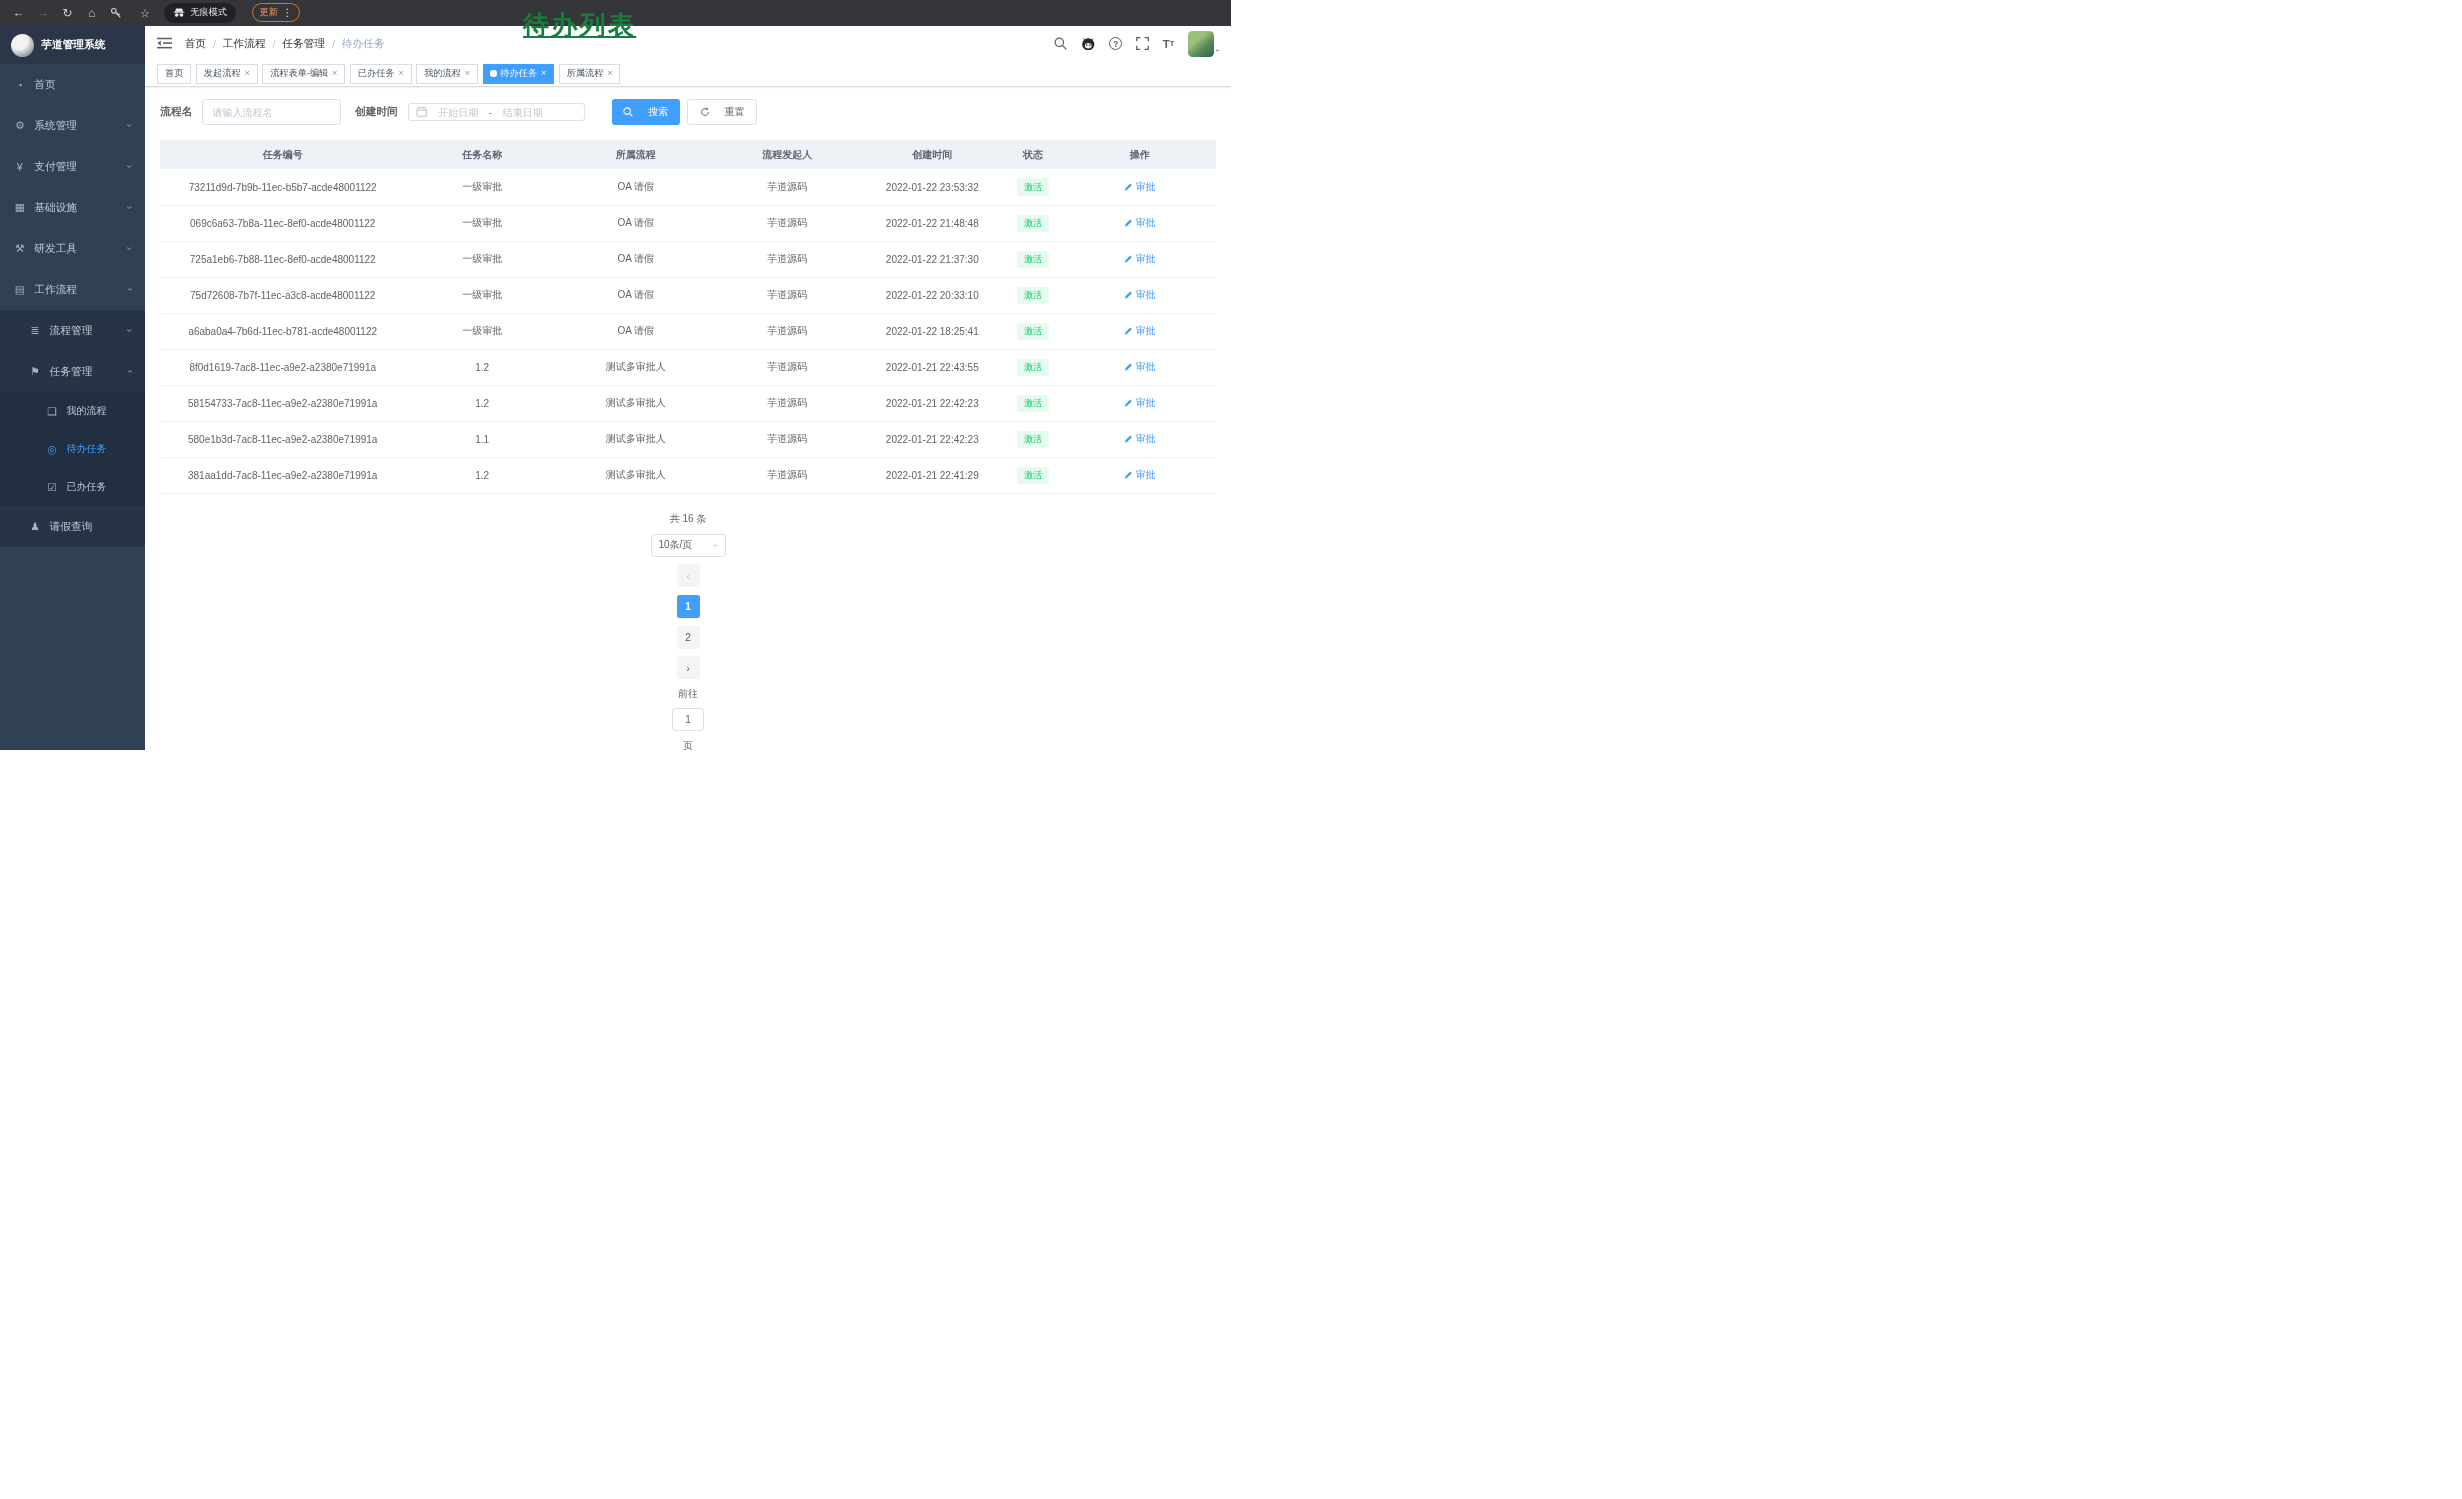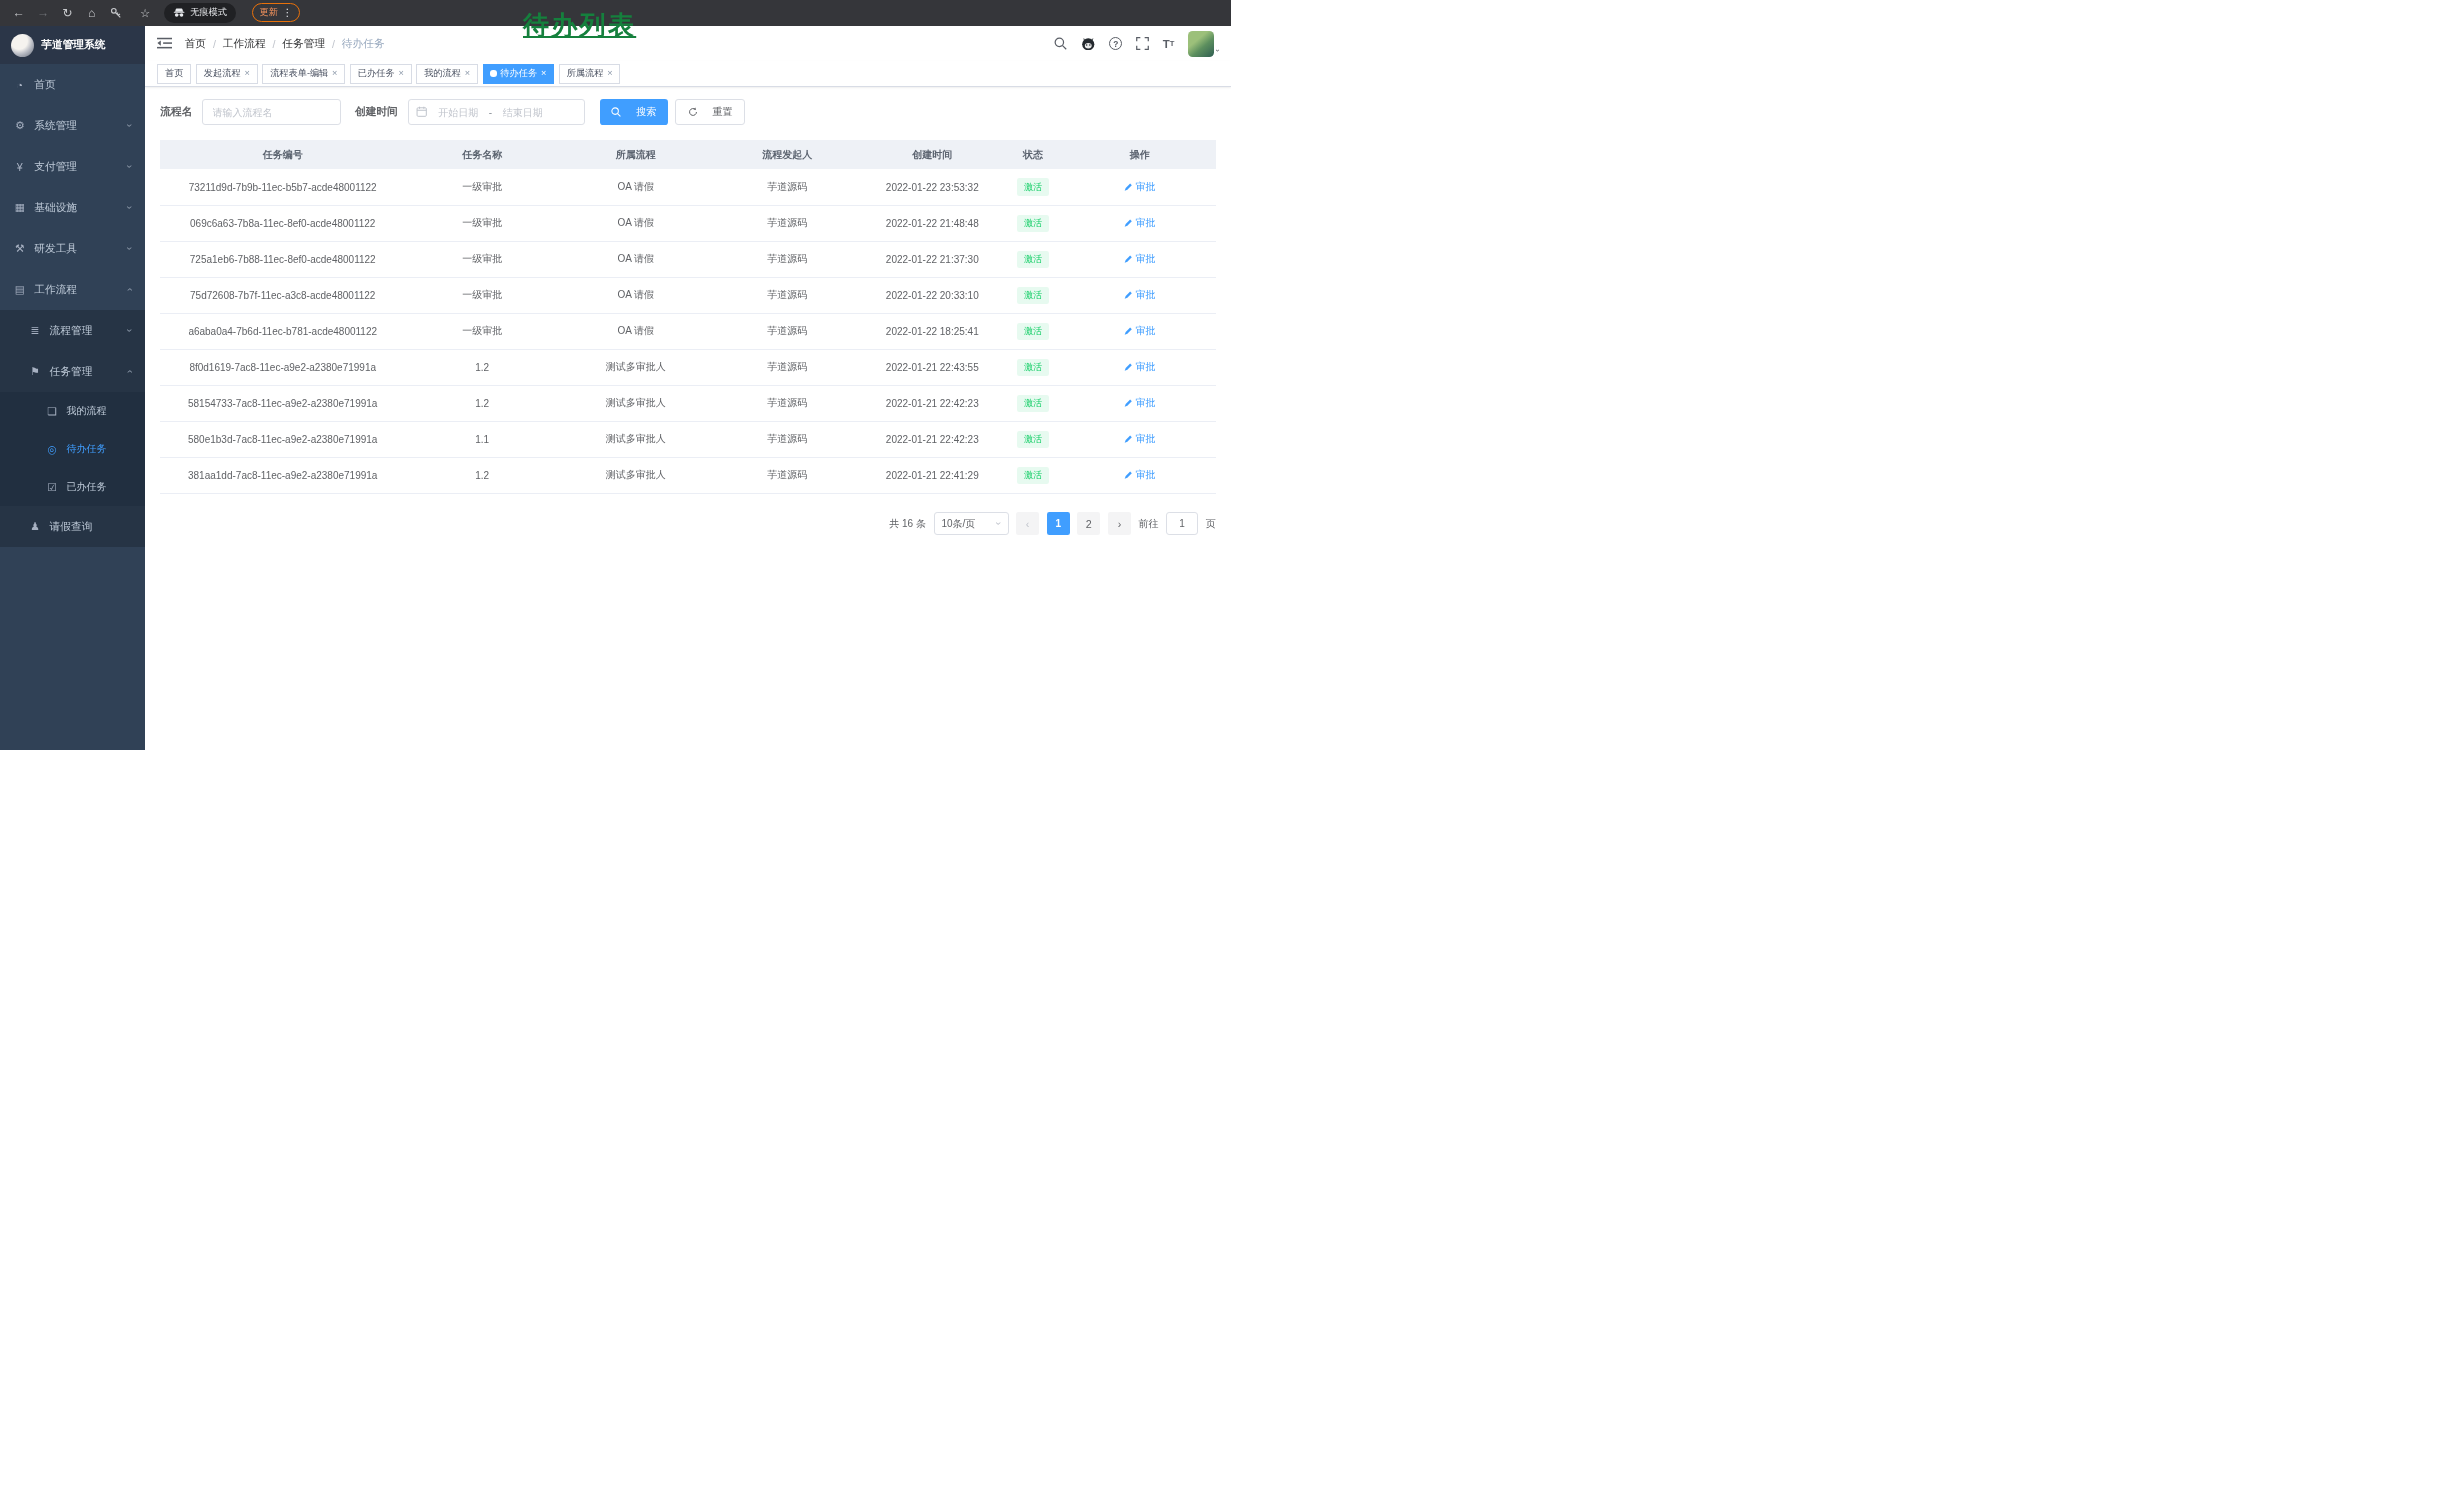--- a/index.html
+++ b/index.html
@@ -64,36 +64,36 @@
   .tag.active { background:#409eff; border-color:#409eff; color:#fff; }
   .tag.active .x { color:#fff; }
   .tag .dot { width:6.1px; height:6.1px; border-radius:50%; background:#fff; }
 
   
   .content { padding:12.2px 15.3px; flex:1; overflow:hidden; }
   .filter-row { display:flex; align-items:center; margin-bottom:15.3px; }
   .f-label { font-size:10.7px; font-weight:600; color:#606266; margin-right:10px; white-space:nowrap; }
   .t-input { width:139px; height:26px; border:0.8px solid #dcdfe6; border-radius:3.1px; padding:0 9.2px; font-size:10px; color:#606266; outline:none; margin-right:13.7px; }
   input::placeholder { color:#c0c4cc; }
-  .date-range { width:177px; height:26px; border:0.8px solid #dcdfe6; border-radius:3.1px; display:flex; align-items:center; padding:0 7.6px; gap:3px; margin-right:15px; }
+  .date-range { width:177px; height:18px; border:0.8px solid #dcdfe6; border-radius:3.1px; display:flex; align-items:center; padding:0 7.6px; gap:3px; margin-right:27px; }
   .date-range input { border:none; outline:none; width:55px; font-size:10px; text-align:center; color:#606266; }
   .range-sep { color:#8a9199; font-size:10px; }
   .btn { height:26px; padding:0 11.4px; border-radius:3.1px; font-size:10px; display:inline-flex; align-items:center; gap:15px; cursor:pointer; border:none; white-space:nowrap; }
   .btn.primary { background:#409eff; color:#fff; }
   .btn.plain { background:#fff; color:#606266; border:0.8px solid #dcdfe6; margin-left:7.6px; }
 
   
   table { width:100%; border-collapse:collapse; font-size:10px; color:#606266; table-layout:fixed; }
   th { background:#eef1f6; height:29px; font-weight:700; color:#5c6470; text-align:center; font-size:10px; }
   td { height:36px; border-bottom:0.8px solid #ebeef5; text-align:center; overflow:hidden; white-space:nowrap; }
   .badge { display:inline-block; padding:2.3px 6.9px; font-size:9.2px; border-radius:2.3px; background:#e7faf0; color:#13ce66; }
   .link { color:#409eff; font-size:10px; cursor:pointer; display:inline-flex; align-items:center; gap:3.1px; text-decoration:none; }
 
   
-  .pagination { display:flex; align-items:center; justify-content:flex-end; gap:7.6px; margin-top:18.3px; font-size:10px; color:#606266; }
+  .pagination { display:flex; align-items:center; justify-content:flex-end; gap:7.6px; margin-top:18.3px; font-size:10px; color:#606266;flex-direction:column; }
   .psize { width:75px; height:23px; border:0.8px solid #dcdfe6; border-radius:3.1px; display:flex; align-items:center; justify-content:space-between; padding:0 6.9px; cursor:pointer; }
   .psize .chev { margin-left:0; color:#c0c4cc; }
   .pbtn { min-width:23px; height:23px; padding:0 3.8px; border-radius:2.3px; background:#f4f4f5; display:flex; align-items:center; justify-content:center; color:#606266; cursor:pointer; font-size:10.7px; }
   .pbtn.disabled { color:#c0c4cc; cursor:default; }
   .pbtn.current { background:#409eff; color:#fff; font-weight:700; font-size:10px; }
   .goto-input { width:32px; height:23px; border:0.8px solid #dcdfe6; border-radius:3.1px; text-align:center; font-size:10px; color:#606266; outline:none; }
 </style>
 </head>
 <body>
 

